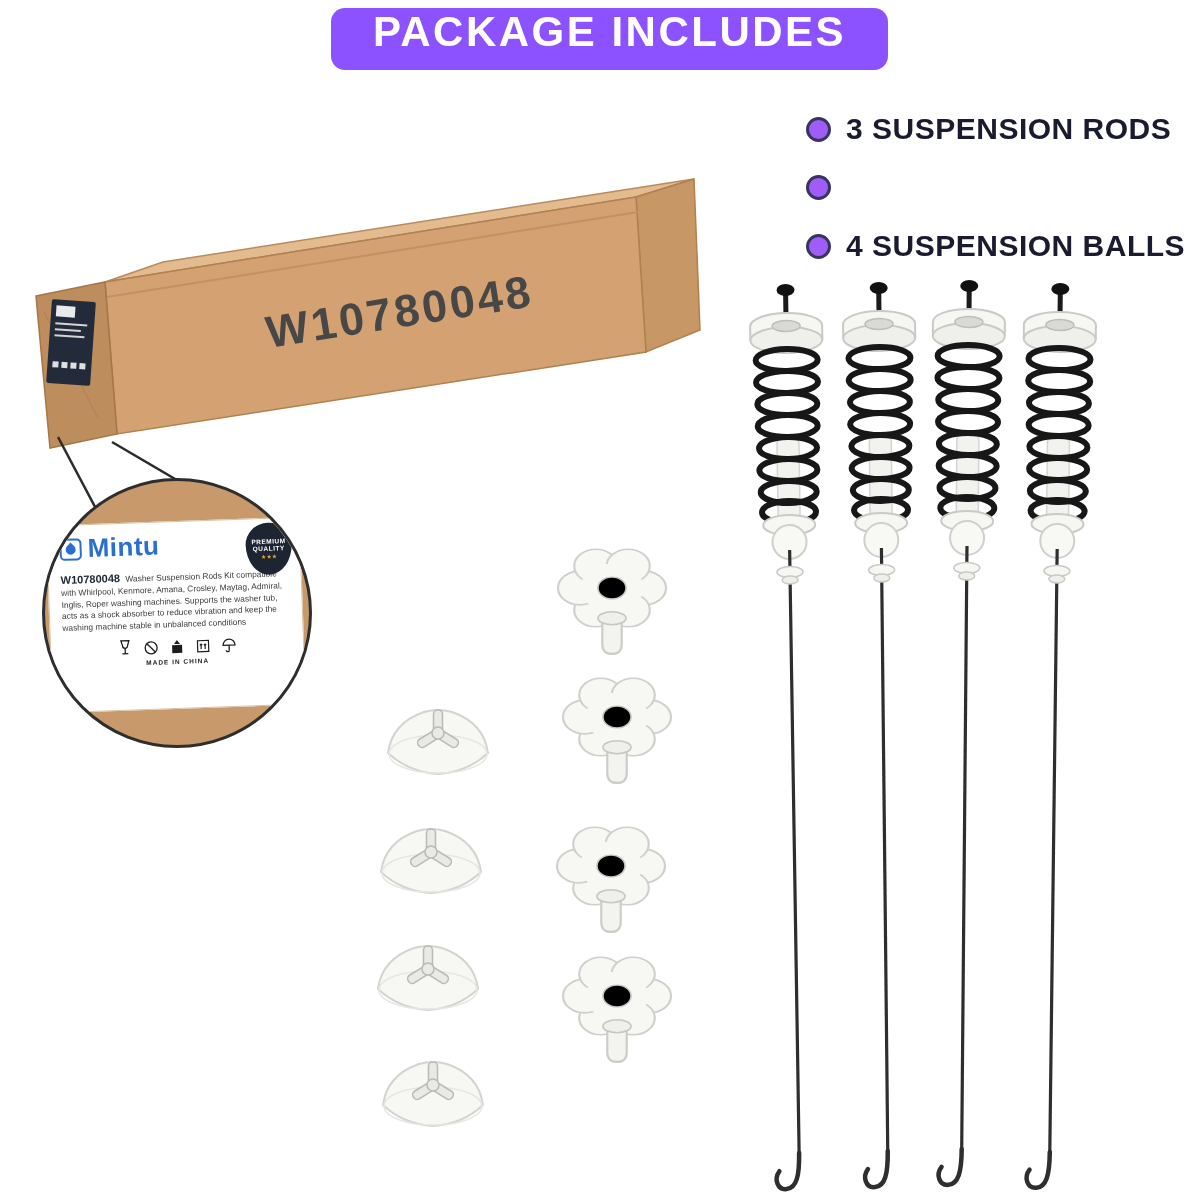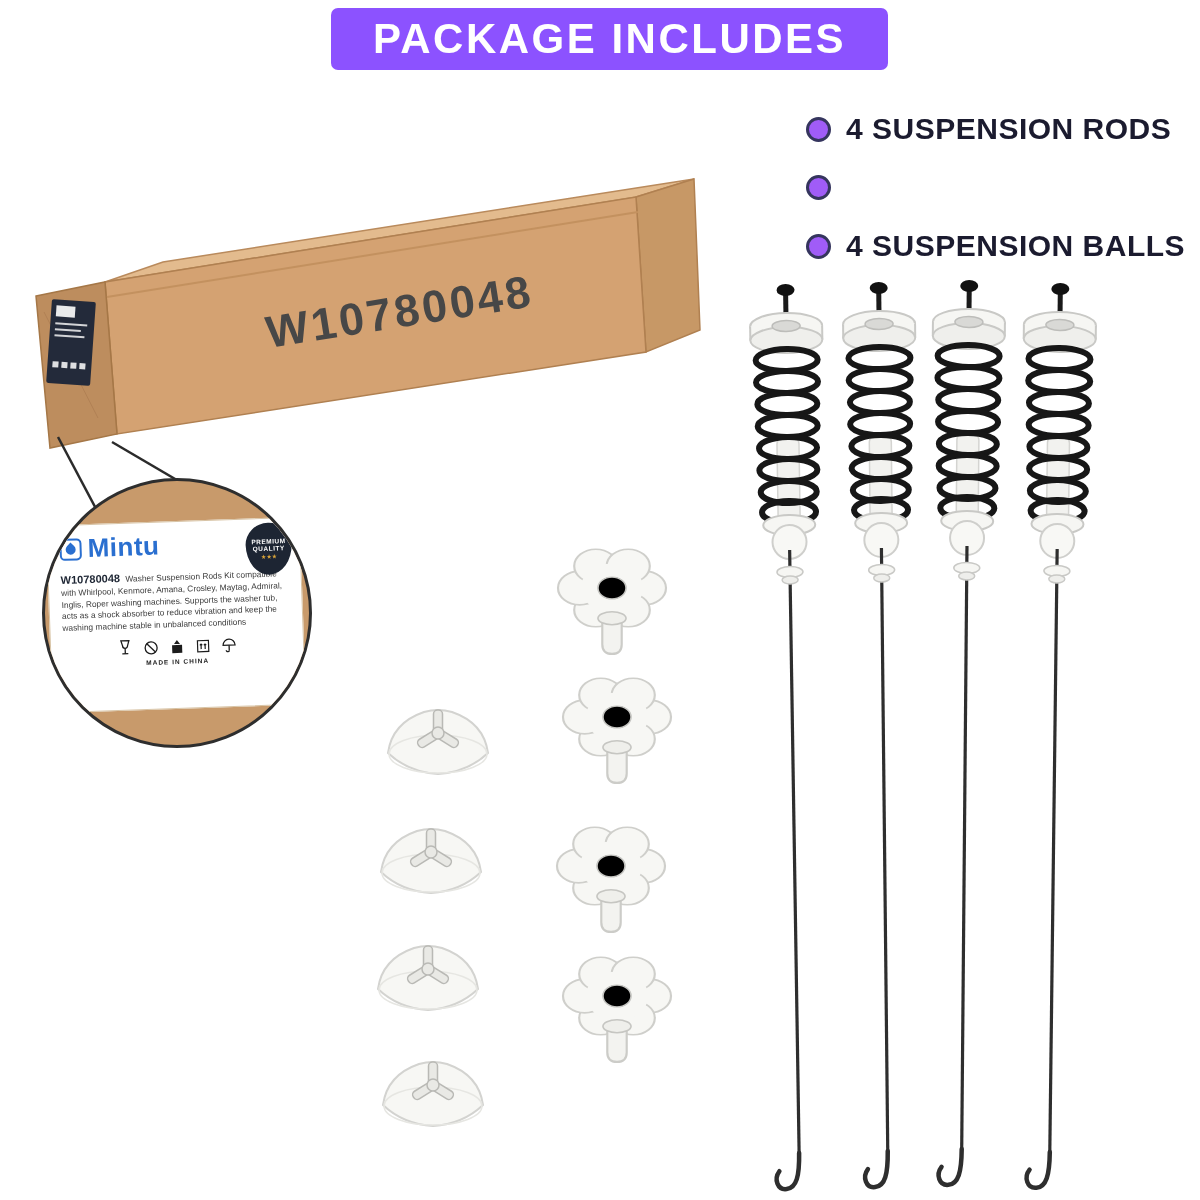--- a/index.html
+++ b/index.html
@@ -2,21 +2,21 @@
 <html><head>
 <meta charset="utf-8">
 <style>
   html,body{margin:0;padding:0;background:#fff;}
   #canvas{position:relative;width:1200px;height:1200px;background:#ffffff;overflow:hidden;
           font-family:"Liberation Sans",sans-serif;}
   #scene{position:absolute;left:0;top:0;}
 
   
   .banner{position:absolute;left:331px;top:8px;width:557px;height:62px;background:#8c52ff;
-          border-radius:7px;display:flex;align-items:center;justify-content:center;}
+          border-radius:14px;display:flex;align-items:flex-start;justify-content:center;}
   .banner span{color:#ffffff;font-size:42px;font-weight:700;letter-spacing:2.5px;}
 
   
   .pkg-list{position:absolute;left:806px;top:112px;display:flex;flex-direction:column;gap:29px;}
   .pkg-item{display:flex;align-items:center;gap:15px;}
   .bullet{width:19px;height:19px;border-radius:50%;background:#a05cf7;border:3px solid #35355e;
           flex:0 0 auto;}
   .pkg-label{font-size:30px;font-weight:600;color:#1b1b2f;letter-spacing:0.5px;white-space:nowrap;}
 
   
@@ -153,21 +153,21 @@
     <use href="#rod" transform="translate(1060,317) rotate(0.7)"></use>
   </svg>
 
   <div class="banner">
     <span>PACKAGE INCLUDES</span>
   </div>
 
   <div class="pkg-list">
     <div class="pkg-item">
       <span class="bullet"></span>
-      <span class="pkg-label">4 SUSPENSION RODS</span>
+      <span class="pkg-label">3 SUSPENSION RODS</span>
     </div>
     <div class="pkg-item">
       <span class="bullet"></span>
     </div>
     <div class="pkg-item">
       <span class="bullet"></span>
       <span class="pkg-label">4 SUSPENSION BALLS</span>
     </div>
   </div>
 

